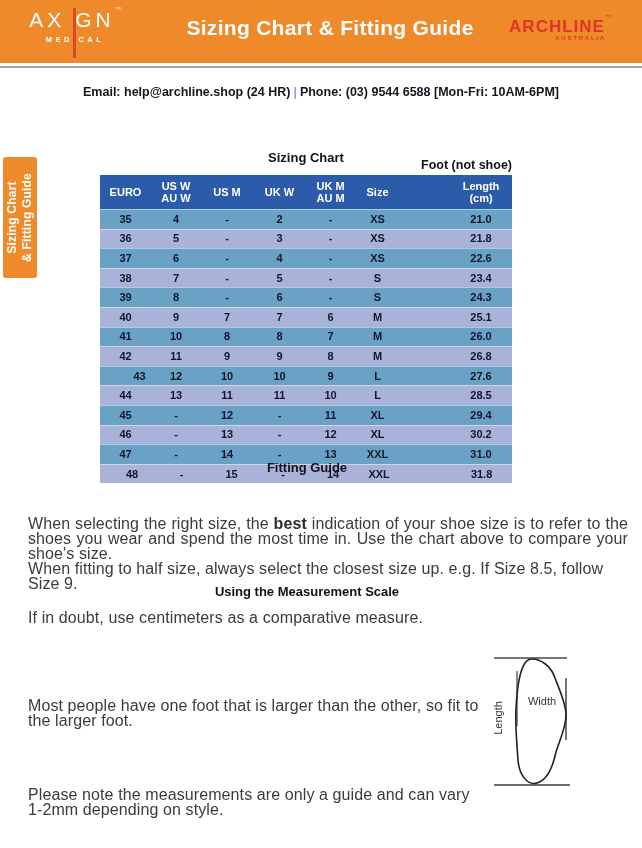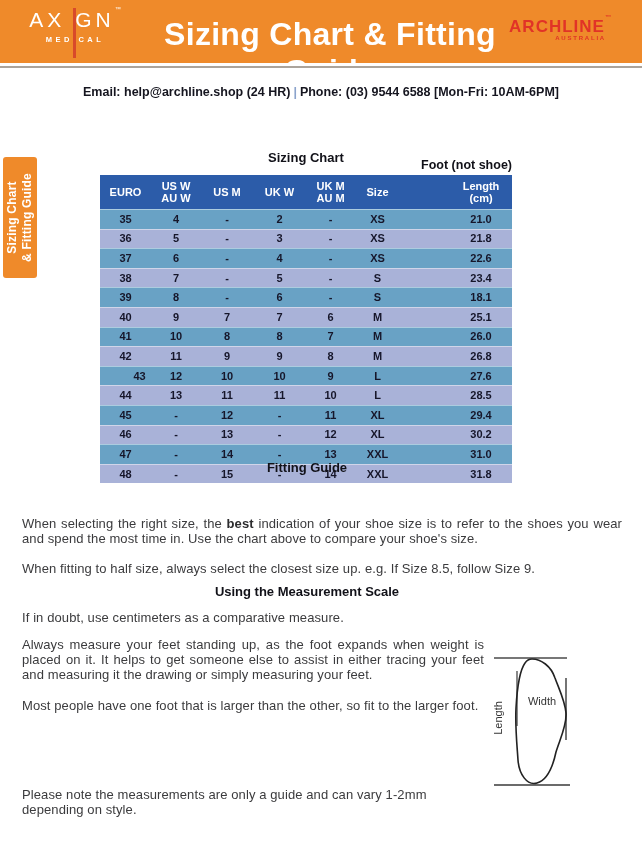--- a/index.html
+++ b/index.html
@@ -7,21 +7,21 @@
         font-family:"Liberation Sans",sans-serif;}
 
   
   .header-bar{position:absolute;left:0;top:0;width:642px;height:63px;background:#EF8A2A;}
   .axign{position:absolute;left:23px;top:8px;width:104px;text-align:center;color:#fff;}
   .axign-word{font-size:21px;letter-spacing:4px;font-weight:400;position:relative;white-space:pre;}
   .axign-word .tm{font-size:6px;vertical-align:top;position:relative;top:-2px;letter-spacing:0;}
   .axign-line{position:absolute;left:50px;top:0;width:2.5px;height:50px;background:#D84A2A;}
   .axign-sub{font-size:7.5px;font-weight:bold;letter-spacing:3.5px;margin-top:3px;}
   .page-title{position:absolute;left:150px;top:16px;width:360px;text-align:center;
-              color:#ffffff;font-size:32px;font-weight:bold;letter-spacing:0.3px;}
+              color:#ffffff;font-size:21px;font-weight:bold;letter-spacing:0.3px;}
   .archline{position:absolute;left:504px;top:17px;width:112px;text-align:center;color:#E13327;}
   .archline-word{font-size:17px;font-weight:bold;letter-spacing:1px;white-space:pre;}
   .archline-word .tm{font-size:6px;vertical-align:top;position:relative;top:-3px;letter-spacing:0;}
   .archline-sub{font-size:6px;font-weight:bold;letter-spacing:1.8px;text-align:right;
                 padding-right:10px;margin-top:-2px;}
   .header-divider{position:absolute;left:0;top:66px;width:642px;height:2px;background:#ABA49C;}
 
   
   .contact{position:absolute;left:0;top:84px;width:642px;text-align:center;
            font-size:12.5px;font-weight:bold;color:#15151f;line-height:17.5px;}
@@ -44,21 +44,21 @@
   .hcell{font-size:11px;font-weight:bold;line-height:12px;}
   .trow{display:flex;height:18.6px;border-top:1px solid rgba(255,255,255,0.45);}
   .trow.steel{background:#69A2C5;}
   .trow.light{background:#A9B2D8;}
   .bcell{font-size:11px;font-weight:bold;color:#16162a;line-height:11px;}
   .len{padding-left:50px;}
 
   
   .h2{position:absolute;left:22px;width:570px;text-align:center;
       font-size:13px;font-weight:bold;color:#111118;}
-  .para{position:absolute;left:22px;font-size:13px;color:#3B3B3D;line-height:15px;
+  .para{position:absolute;left:28px;font-size:16px;color:#3B3B3D;line-height:15px;
         letter-spacing:0.1px;}
   .just{text-align:justify;}
   .para b{color:#2c2c2e;}
 
   
   .foot-svg{position:absolute;left:488px;top:645px;}
 </style>
 </head>
 <body>
 
@@ -139,21 +139,21 @@
           <div class="cell bcell" style="width: 45px;">S</div>
           <div class="cell bcell len" style="width: 112px;">23.4</div>
         </div>
         <div class="trow steel">
           <div class="cell bcell" style="width: 51px;">39</div>
           <div class="cell bcell" style="width: 50px;">8</div>
           <div class="cell bcell" style="width: 52px;">-</div>
           <div class="cell bcell" style="width: 53px;">6</div>
           <div class="cell bcell" style="width: 49px;">-</div>
           <div class="cell bcell" style="width: 45px;">S</div>
-          <div class="cell bcell len" style="width: 112px;">18.1</div>
+          <div class="cell bcell len" style="width: 112px;">24.3</div>
         </div>
         <div class="trow light">
           <div class="cell bcell" style="width: 51px;">40</div>
           <div class="cell bcell" style="width: 50px;">9</div>
           <div class="cell bcell" style="width: 52px;">7</div>
           <div class="cell bcell" style="width: 53px;">7</div>
           <div class="cell bcell" style="width: 49px;">6</div>
           <div class="cell bcell" style="width: 45px;">M</div>
           <div class="cell bcell len" style="width: 112px;">25.1</div>
         </div>
@@ -214,38 +214,37 @@
         <div class="trow steel">
           <div class="cell bcell" style="width: 51px;">47</div>
           <div class="cell bcell" style="width: 50px;">-</div>
           <div class="cell bcell" style="width: 52px;">14</div>
           <div class="cell bcell" style="width: 53px;">-</div>
           <div class="cell bcell" style="width: 49px;">13</div>
           <div class="cell bcell" style="width: 45px;">XXL</div>
           <div class="cell bcell len" style="width: 112px;">31.0</div>
         </div>
         <div class="trow light">
-          <div class="cell bcell" style="width: 51px;">48</div>
+          <div class="cell bcell" style="width: 51px; margin-left: 7px;">48</div>
           <div class="cell bcell" style="width: 50px;">-</div>
           <div class="cell bcell" style="width: 52px;">15</div>
           <div class="cell bcell" style="width: 53px;">-</div>
           <div class="cell bcell" style="width: 49px;">14</div>
           <div class="cell bcell" style="width: 45px;">XXL</div>
           <div class="cell bcell len" style="width: 112px;">31.8</div>
         </div>
       </div>
   </div>
 
   <div class="h2" style="top:460px;text-align:center;">Fitting Guide</div>
   <div class="para just" style="top:516px;width:600px;"><span>When selecting the right size, the </span><b>best</b><span> indication of your shoe size is to refer to the shoes you wear and spend the most time in. Use the chart above to compare your shoe's size.</span></div>
   <div class="para" style="top:561px;width:600px;">When fitting to half size, always select the closest size up. e.g. If Size 8.5, follow Size 9.</div>
 
   <div class="h2" style="top:584px;">Using the Measurement Scale</div>
   <div class="para" style="top:610px;width:600px;">If in doubt, use centimeters as a comparative measure.</div>
-  <div class="para just" style="top:637px;width:462px;">Always measure your feet standing up, as the foot expands when weight is placed on it. It helps to get someone else to assist in either tracing your feet and measuring it the drawing or simply measuring your feet.</div>
   <div class="para" style="top:698px;width:470px;">Most people have one foot that is larger than the other, so fit to the larger foot.</div>
   <div class="para" style="top:787px;width:450px;">Please note the measurements are only a guide and can vary 1-2mm depending on style.</div>
 
   <svg class="foot-svg" width="154" height="154" viewBox="0 0 154 154">
     <line x1="6" y1="13" x2="79" y2="13" stroke="#4a4a4a" stroke-width="1.6"></line>
     <line x1="6" y1="140" x2="82" y2="140" stroke="#3a3a3a" stroke-width="1.3"></line>
     <line x1="29" y1="26" x2="29" y2="81" stroke="#3a3a3a" stroke-width="1.2"></line>
     <line x1="78" y1="33" x2="78" y2="95" stroke="#3a3a3a" stroke-width="1.4"></line>
     <path d="M44 14 C53 14 63 21 67 33 C71 44 77 56 78 68 C79 80 72 94 68 107 C65 121 60 135 49 138 C39 141 31 129 30 115 C29 100 27 81 28 63 C29 45 32 25 37 18 C39 15 41 14 44 14 Z" fill="none" stroke="#222222" stroke-width="1.6"></path>
     <text x="54" y="60" font-size="11" fill="#333333" text-anchor="middle" font-family="Liberation Sans, sans-serif">Width</text>

